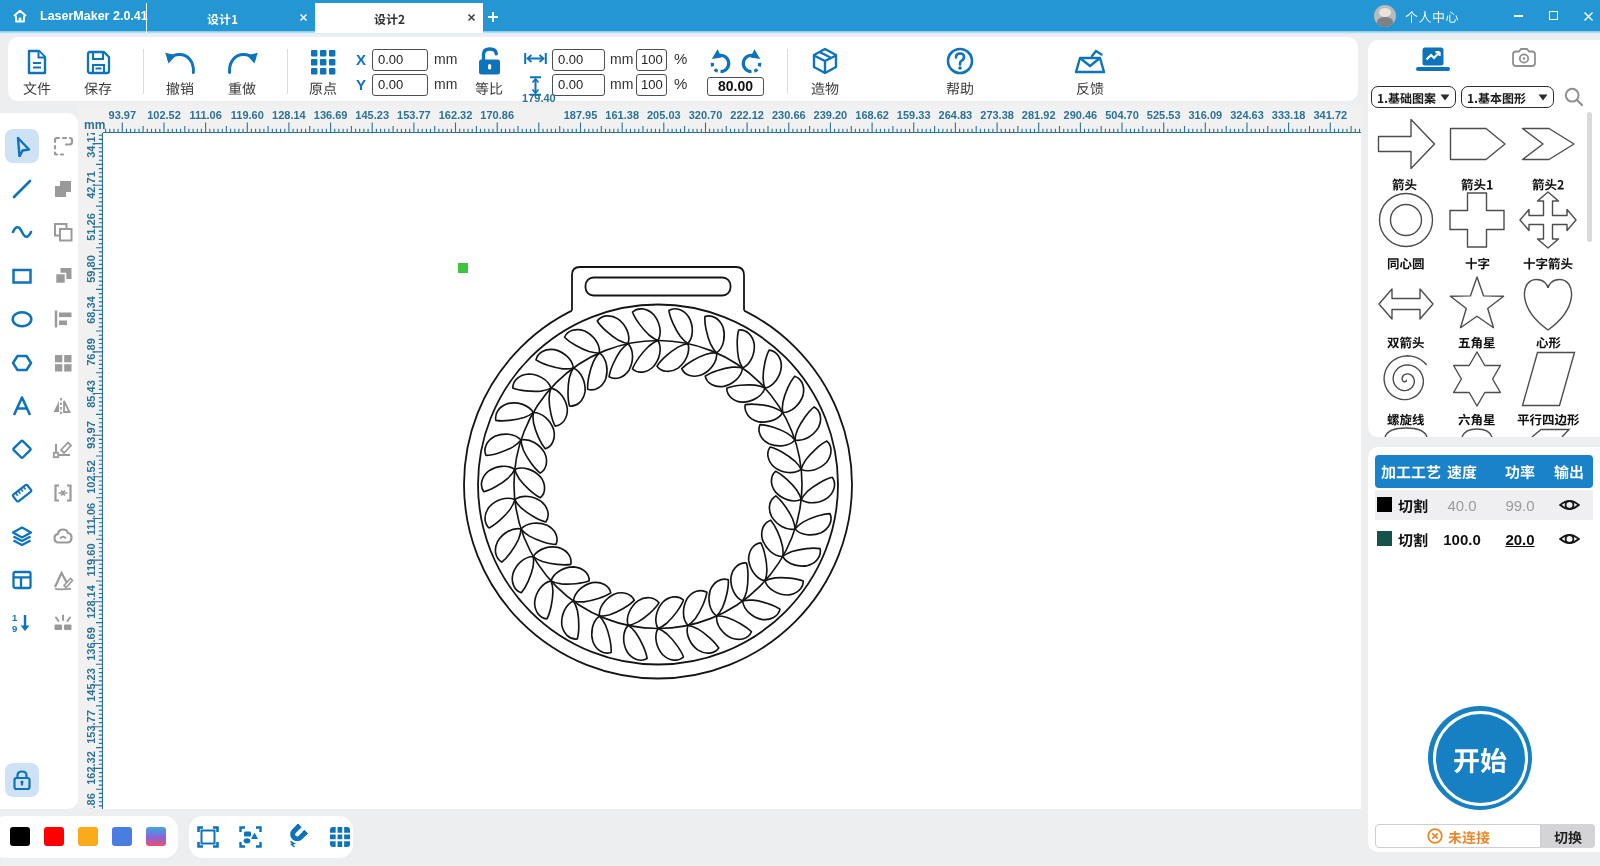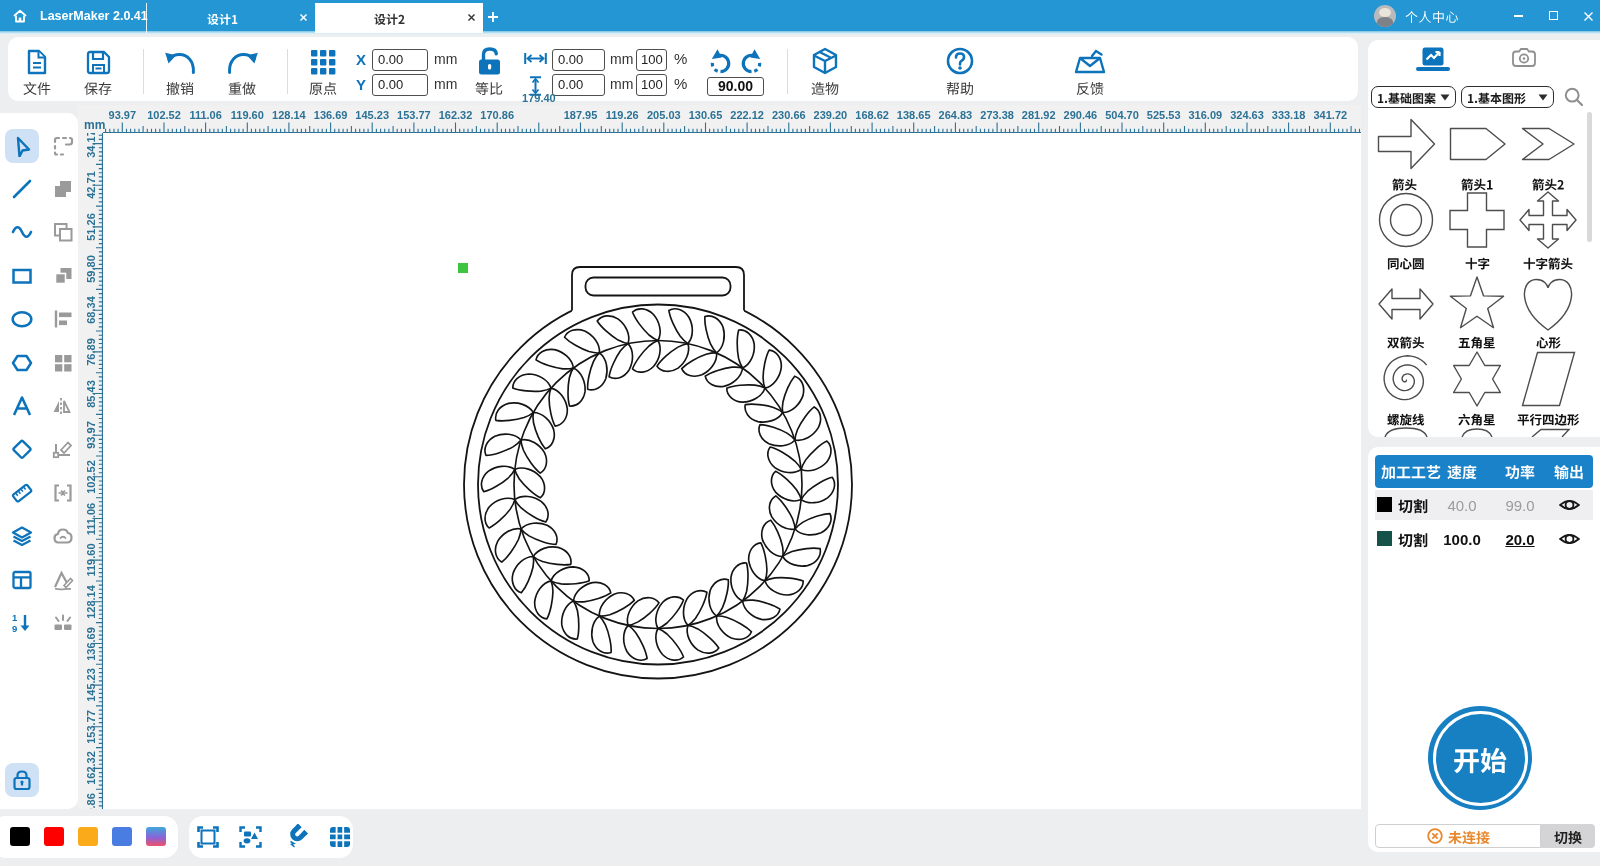--- a/index.html
+++ b/index.html
@@ -155,21 +155,21 @@
       <path d="M1.8 10 L7.5 0.2 L11.8 8.6 Z" fill="#0d73ba"></path>
       <path d="M7.7 22.2 A8.2 8.2 0 0 1 2.8 11.7" stroke="#0d73ba" stroke-width="3.2" fill="none" stroke-dasharray="3.6 3.4"></path>
     </svg>
 <svg style="position:absolute;left:741px;top:49px;" width="21" height="25" viewBox="0 0 21 25" fill="none">
       <g transform="translate(21,0) scale(-1,1)">
         <path d="M10.5 22.7 A8.2 8.2 0 1 0 7.7 6.8" stroke="#0d73ba" stroke-width="3.2" fill="none"></path>
         <path d="M1.8 10 L7.5 0.2 L11.8 8.6 Z" fill="#0d73ba"></path>
         <path d="M7.7 22.2 A8.2 8.2 0 0 1 2.8 11.7" stroke="#0d73ba" stroke-width="3.2" fill="none" stroke-dasharray="3.6 3.4"></path>
       </g>
     </svg>
-<div class="abs" style="left:707px;top:77px;width:57px;height:19px;border:1.5px solid #4f4f4f;border-radius:3px;background:#fff;font:700 14px 'Liberation Sans';color:#111;line-height:16px;text-align:center">90.00</div>
+<div class="abs" style="left:707px;top:77px;width:57px;height:19px;border:1.5px solid #4f4f4f;border-radius:3px;background:#fff;font:700 14px 'Liberation Sans';color:#111;line-height:16px;text-align:center">80.00</div>
 <div style="position:absolute;left:787px;top:49px;width:1.3px;height:45px;background:#dcdcdc"></div>
 <svg style="position:absolute;left:811px;top:47px;" width="28" height="28" viewBox="0 0 28 28" fill="none">
       <path d="M14 2 L25 8 V20 L14 26 L3 20 V8 Z" stroke="#0d73ba" stroke-width="2.4" stroke-linejoin="round" fill="none"></path>
       <path d="M3 8.5 L14 14 L25 8.5 M14 14 V25.5" stroke="#0d73ba" stroke-width="2.4" stroke-linejoin="round"></path>
       <path d="M8.5 5 L19.5 10.5" stroke="#0d73ba" stroke-width="2.2"></path>
     </svg>
 <div style="position:absolute;left:811px;top:80px;width:28px;height:17.5px"><svg width="28" height="17.5" viewBox="0 0 28 17.5" style="overflow:visible">
         <g transform="translate(0,13.86) scale(0.014,-0.014)" fill="#3b3b3b">
           <path transform="translate(0,0)" d="M70 760C125 711 191 643 221 598L280 643C248 688 181 754 126 800ZM456 310H796V155H456ZM385 374V92H871V374ZM594 840V714H470C484 745 497 778 507 811L437 827C409 734 362 641 304 580C322 572 353 555 367 544C392 573 416 609 438 649H594V520H305V456H949V520H668V649H905V714H668V840ZM251 456H47V386H179V87C138 70 91 35 47 -7L94 -73C144 -16 193 32 227 32C247 32 277 6 314 -16C378 -53 462 -61 579 -61C683 -61 861 -56 949 -51C950 -30 962 6 971 26C865 13 698 7 580 7C473 7 387 11 327 47C291 67 271 85 251 93Z"></path>
           <path transform="translate(1000,0)" d="M534 840C501 688 441 545 357 454C374 444 403 423 415 411C459 462 497 528 530 602H616C570 441 481 273 375 189C395 178 419 160 434 145C544 241 635 429 681 602H763C711 349 603 100 438 -18C459 -28 486 -48 501 -63C667 69 778 338 829 602H876C856 203 834 54 802 18C791 5 781 2 764 2C745 2 705 3 660 7C672 -14 679 -46 681 -68C725 -71 768 -71 795 -68C825 -64 845 -56 865 -28C905 21 927 178 949 634C950 644 951 672 951 672H558C575 721 591 774 603 827ZM98 782C86 659 66 532 29 448C45 441 74 423 86 414C103 455 118 507 130 563H222V337C152 317 86 298 35 285L55 213L222 265V-80H292V287L418 327L408 393L292 358V563H395V635H292V839H222V635H144C151 680 158 726 163 772Z"></path>
@@ -317,28 +317,28 @@
     <div style="position:absolute;left:205.6px;top:109px;transform:translateX(-50%);font:700 11px 'Liberation Sans';color:#2b7295">111.06</div>
     <div style="position:absolute;left:247.3px;top:109px;transform:translateX(-50%);font:700 11px 'Liberation Sans';color:#2b7295">119.60</div>
     <div style="position:absolute;left:288.9px;top:109px;transform:translateX(-50%);font:700 11px 'Liberation Sans';color:#2b7295">128.14</div>
     <div style="position:absolute;left:330.6px;top:109px;transform:translateX(-50%);font:700 11px 'Liberation Sans';color:#2b7295">136.69</div>
     <div style="position:absolute;left:372.2px;top:109px;transform:translateX(-50%);font:700 11px 'Liberation Sans';color:#2b7295">145.23</div>
     <div style="position:absolute;left:413.9px;top:109px;transform:translateX(-50%);font:700 11px 'Liberation Sans';color:#2b7295">153.77</div>
     <div style="position:absolute;left:455.5px;top:109px;transform:translateX(-50%);font:700 11px 'Liberation Sans';color:#2b7295">162.32</div>
     <div style="position:absolute;left:497.2px;top:109px;transform:translateX(-50%);font:700 11px 'Liberation Sans';color:#2b7295">170.86</div>
     <div style="position:absolute;left:538.9px;top:92px;transform:translateX(-50%);font:700 11px 'Liberation Sans';color:#2b7295">179.40</div>
     <div style="position:absolute;left:580.5px;top:109px;transform:translateX(-50%);font:700 11px 'Liberation Sans';color:#2b7295">187.95</div>
-    <div style="position:absolute;left:622.2px;top:109px;transform:translateX(-50%);font:700 11px 'Liberation Sans';color:#2b7295">119.26</div>
+    <div style="position:absolute;left:622.2px;top:109px;transform:translateX(-50%);font:700 11px 'Liberation Sans';color:#2b7295">161.38</div>
     <div style="position:absolute;left:663.8px;top:109px;transform:translateX(-50%);font:700 11px 'Liberation Sans';color:#2b7295">205.03</div>
-    <div style="position:absolute;left:705.5px;top:109px;transform:translateX(-50%);font:700 11px 'Liberation Sans';color:#2b7295">130.65</div>
+    <div style="position:absolute;left:705.5px;top:109px;transform:translateX(-50%);font:700 11px 'Liberation Sans';color:#2b7295">320.70</div>
     <div style="position:absolute;left:747.1px;top:109px;transform:translateX(-50%);font:700 11px 'Liberation Sans';color:#2b7295">222.12</div>
     <div style="position:absolute;left:788.8px;top:109px;transform:translateX(-50%);font:700 11px 'Liberation Sans';color:#2b7295">230.66</div>
     <div style="position:absolute;left:830.4px;top:109px;transform:translateX(-50%);font:700 11px 'Liberation Sans';color:#2b7295">239.20</div>
     <div style="position:absolute;left:872.1px;top:109px;transform:translateX(-50%);font:700 11px 'Liberation Sans';color:#2b7295">168.62</div>
-    <div style="position:absolute;left:913.7px;top:109px;transform:translateX(-50%);font:700 11px 'Liberation Sans';color:#2b7295">138.65</div>
+    <div style="position:absolute;left:913.7px;top:109px;transform:translateX(-50%);font:700 11px 'Liberation Sans';color:#2b7295">159.33</div>
     <div style="position:absolute;left:955.4px;top:109px;transform:translateX(-50%);font:700 11px 'Liberation Sans';color:#2b7295">264.83</div>
     <div style="position:absolute;left:997.1px;top:109px;transform:translateX(-50%);font:700 11px 'Liberation Sans';color:#2b7295">273.38</div>
     <div style="position:absolute;left:1038.7px;top:109px;transform:translateX(-50%);font:700 11px 'Liberation Sans';color:#2b7295">281.92</div>
     <div style="position:absolute;left:1080.4px;top:109px;transform:translateX(-50%);font:700 11px 'Liberation Sans';color:#2b7295">290.46</div>
     <div style="position:absolute;left:1122px;top:109px;transform:translateX(-50%);font:700 11px 'Liberation Sans';color:#2b7295">504.70</div>
     <div style="position:absolute;left:1163.7px;top:109px;transform:translateX(-50%);font:700 11px 'Liberation Sans';color:#2b7295">525.53</div>
     <div style="position:absolute;left:1205.3px;top:109px;transform:translateX(-50%);font:700 11px 'Liberation Sans';color:#2b7295">316.09</div>
     <div style="position:absolute;left:1247px;top:109px;transform:translateX(-50%);font:700 11px 'Liberation Sans';color:#2b7295">324.63</div>
     <div style="position:absolute;left:1288.6px;top:109px;transform:translateX(-50%);font:700 11px 'Liberation Sans';color:#2b7295">333.18</div>
     <div style="position:absolute;left:1330.3px;top:109px;transform:translateX(-50%);font:700 11px 'Liberation Sans';color:#2b7295">341.72</div>

